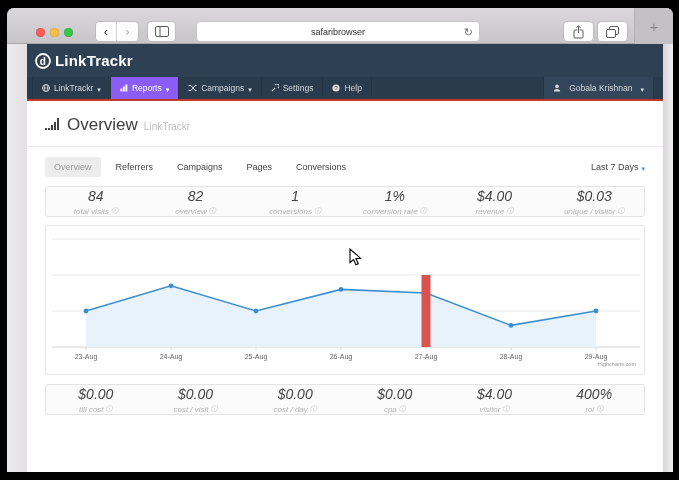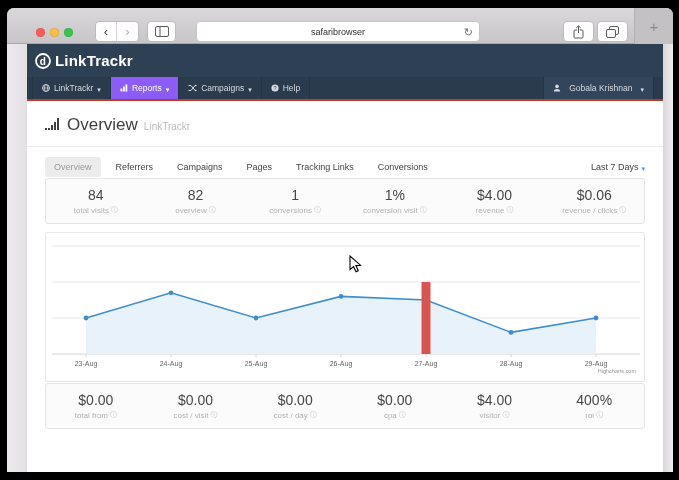--- a/index.html
+++ b/index.html
@@ -65,25 +65,25 @@
   #page-subtitle { margin-top:3px; font-size:8.5px; color:#555; }
 
   #divider { margin:11px -18px 0; border-top:1px solid #ececec; }
 
   #tabs-row { margin-top:10px; display:flex; align-items:center; }
   .tab { font-size:9px; color:#444; padding:5px 9px; border-radius:3px; margin-right:6px; }
   .tab.active { background:#ececec; color:#9a9a9a; }
   #range-selector { margin-left:auto; font-size:9px; color:#444; display:flex; align-items:center; gap:3px;padding-left:36px; }
   #range-selector .caret { color:#4a90d9; }
 
-  .stats-box { margin-top:1px; border:1px solid #e4e4e4; background:#fbfbfb; border-radius:3px;
-               display:flex; height:46px; }
+  .stats-box { margin-top:9px; border:1px solid #e4e4e4; background:#fbfbfb; border-radius:3px;
+               display:flex; height:31px;font-style:italic; }
   .stat { flex:1; display:flex; flex-direction:column; align-items:center; justify-content:center; }
   .stat-value { font-size:14px; color:#464646; line-height:16px; }
-  .stat-label { font-size:8px; color:#b3b3b3; margin-top:2px; display:flex; gap:2px; align-items:center; }
+  .stat-label { font-size:8px; color:#b3b3b3; margin-top:2px; display:flex; gap:2px; align-items:flex-end; }
   .stat-label .info { font-size:7px; color:#c3c3c3; }
 
   #chart-box { margin-top:8px; border:1px solid #e6e6e6; background:#fff; border-radius:2px;
                height:150px; position:relative; }
   #chart-box svg.plot { display:block; }
   #cursor { position:absolute; left:303px; top:22px; }
 </style>
 </head>
 <body>
 
@@ -172,20 +172,26 @@
               <path d="M0.5,1.5 H3 L7,6.5 H8.5" fill="none" stroke="#d3dae1"></path>
               <path d="M0.5,6.5 H3 L7,1.5 H8.5" fill="none" stroke="#d3dae1"></path>
               <polygon points="8.7,1.5 6.9,0.4 6.9,2.6" fill="#d3dae1"></polygon>
               <polygon points="8.7,6.5 6.9,5.4 6.9,7.6" fill="#d3dae1"></polygon>
             </svg>
             <span>Campaigns</span>
             <span class="caret">▾</span>
           </div>
           <div class="nav-item">
             <svg width="8" height="8" viewBox="0 0 8 8">
+              <path d="M1,7 L4.2,3.8 M4,1 a2.2,2.2 0 1 1 3,3" fill="none" stroke="#d3dae1" stroke-width="1.1"></path>
+            </svg>
+            <span>Settings</span>
+          </div>
+          <div class="nav-item">
+            <svg width="8" height="8" viewBox="0 0 8 8">
               <circle cx="4" cy="4" r="3.6" fill="#d3dae1"></circle>
               <text x="4" y="6" font-size="5.5" fill="#2a3b4d" text-anchor="middle" font-family="Liberation Sans, sans-serif">?</text>
             </svg>
             <span>Help</span>
           </div>
           <div class="nav-item" id="nav-spacer"></div>
           <div class="nav-item" id="user-menu">
             <svg width="8" height="8" viewBox="0 0 8 8">
               <circle cx="4" cy="2.4" r="1.8" fill="#d3dae1"></circle>
               <path d="M0.8,7.6 a3.2,2.6 0 0 1 6.4,0 Z" fill="#d3dae1"></path>
@@ -209,21 +215,20 @@
             <span id="page-title-suffix">LinkTrackr</span>
           </div>
 
           <div id="divider"></div>
 
           <div id="tabs-row">
             <span class="tab active">Overview</span>
             <span class="tab">Referrers</span>
             <span class="tab">Campaigns</span>
             <span class="tab">Pages</span>
-            <span class="tab">Tracking Links</span>
             <span class="tab">Conversions</span>
             <span id="range-selector">
               <span>Last 7 Days</span>
               <span class="caret">▾</span>
             </span>
           </div>
 
           <div class="stats-box">
             <div class="stat">
               <div class="stat-value">84</div>
@@ -242,35 +247,35 @@
             <div class="stat">
               <div class="stat-value">1</div>
               <div class="stat-label">
                   <span>conversions</span>
                   <span class="info">ⓘ</span>
                 </div>
             </div>
             <div class="stat">
               <div class="stat-value">1%</div>
               <div class="stat-label">
-                  <span>conversion visit</span>
+                  <span>conversion rate</span>
                   <span class="info">ⓘ</span>
                 </div>
             </div>
             <div class="stat">
               <div class="stat-value">$4.00</div>
               <div class="stat-label">
                   <span>revenue</span>
                   <span class="info">ⓘ</span>
                 </div>
             </div>
             <div class="stat">
-              <div class="stat-value">$0.06</div>
-              <div class="stat-label">
-                  <span>revenue / clicks</span>
+              <div class="stat-value">$0.03</div>
+              <div class="stat-label">
+                  <span>unique / visitor</span>
                   <span class="info">ⓘ</span>
                 </div>
             </div>
           </div>
 
           <div id="chart-box">
             <svg class="plot" width="600" height="148">
                 <line x1="6" y1="85" x2="594" y2="85" stroke="#e8e8e8" stroke-width="1"></line>
                 <line x1="6" y1="49" x2="594" y2="49" stroke="#e8e8e8" stroke-width="1"></line>
                 <line x1="6" y1="13" x2="594" y2="13" stroke="#e8e8e8" stroke-width="1"></line>
@@ -303,21 +308,21 @@
               </svg>
             <svg id="cursor" width="13" height="19" viewBox="0 0 13 19">
               <path d="M1,1 L1,14.5 L4.6,11.6 L7,16.8 L9.3,15.7 L6.9,10.6 L11.5,10.2 Z" fill="#fff" stroke="#000" stroke-width="1.1"></path>
             </svg>
           </div>
 
           <div class="stats-box">
             <div class="stat">
               <div class="stat-value">$0.00</div>
               <div class="stat-label">
-                  <span>total from</span>
+                  <span>till cost</span>
                   <span class="info">ⓘ</span>
                 </div>
             </div>
             <div class="stat">
               <div class="stat-value">$0.00</div>
               <div class="stat-label">
                   <span>cost / visit</span>
                   <span class="info">ⓘ</span>
                 </div>
             </div>

